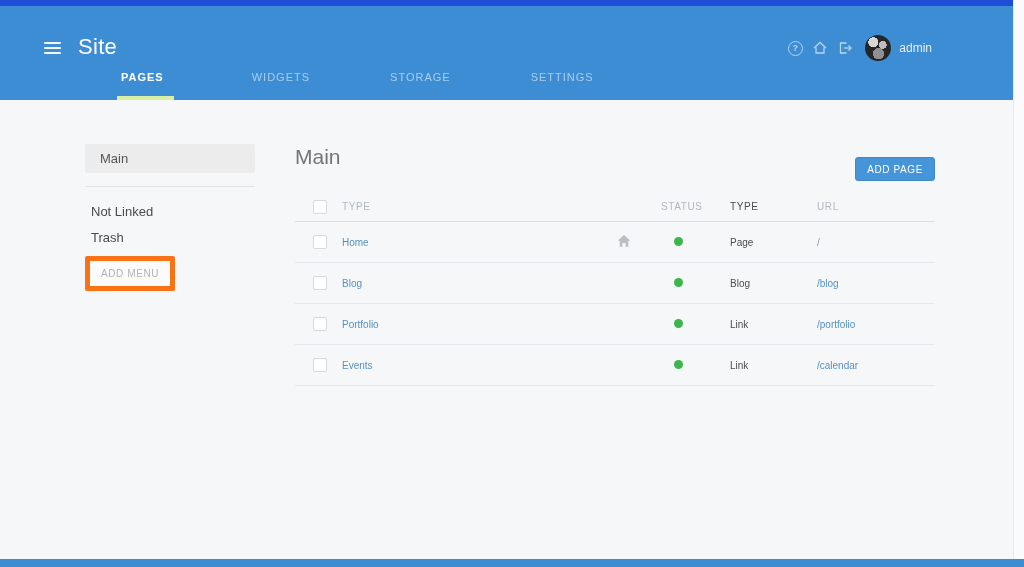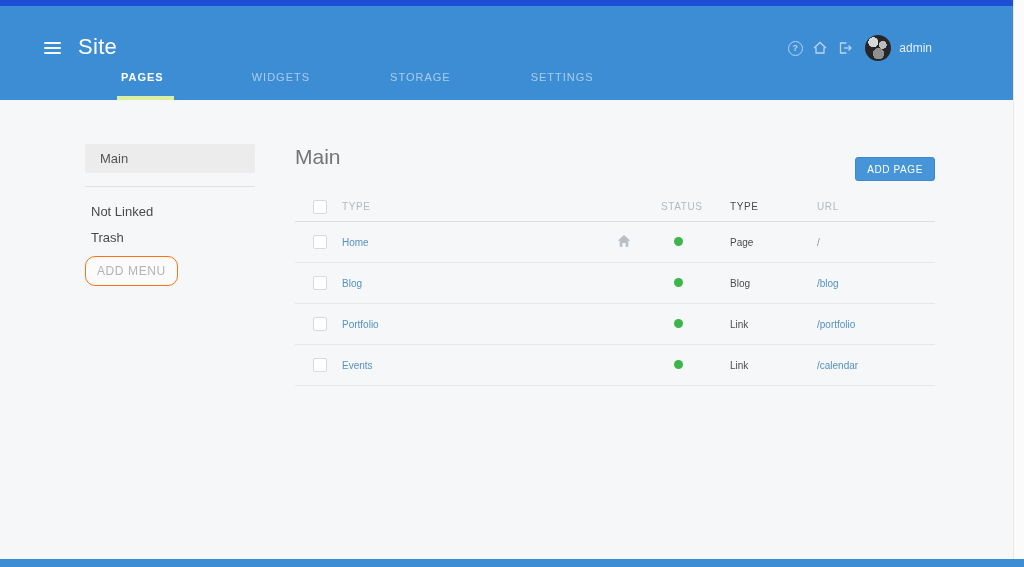--- a/index.html
+++ b/index.html
@@ -67,22 +67,22 @@
   .sidebar { position:absolute; left:85px; top:144px; width:170px; }
   .side-selected {
     height:29px; line-height:29px; background:#ececec; border-radius:2px;
     padding-left:15px; font-size:13px; color:#555; cursor:pointer;
   }
   .side-divider { border-bottom:1px solid #e2e2e4; margin:13px 0 17px; }
   .side-item { padding-left:6px; font-size:13px; color:#4a4a4a; margin-bottom:11px; line-height:15px; cursor:pointer; }
   .side-item.last { }
   .add-menu-btn {
     display:inline-block; padding:7px 11px; background:rgba(255,255,255,.5);
-    border:1px solid #f97316; border-radius:10px;
-    font-size:12px; letter-spacing:.6px; color:#b3b3b3; cursor:pointer;
+    border:5px solid #f97316; border-radius:2px;
+    font-size:10px; letter-spacing:.6px; color:#b3b3b3; cursor:pointer;
     font-family:"Liberation Sans", sans-serif;
   }
 
   
   .content { position:absolute; left:295px; top:137px; width:640px; }
   .content-head { position:relative; height:55px; }
   .page-heading { position:absolute; left:0; top:8px; font-size:21px; font-weight:400; color:#757575; }
   .add-page-btn {
     position:absolute; right:0; top:20px; height:24px; padding:0 11px;
     background:var(--button-blue,#4695d8); color:#fff; border:1px solid #3e89cb; border-radius:3px;

